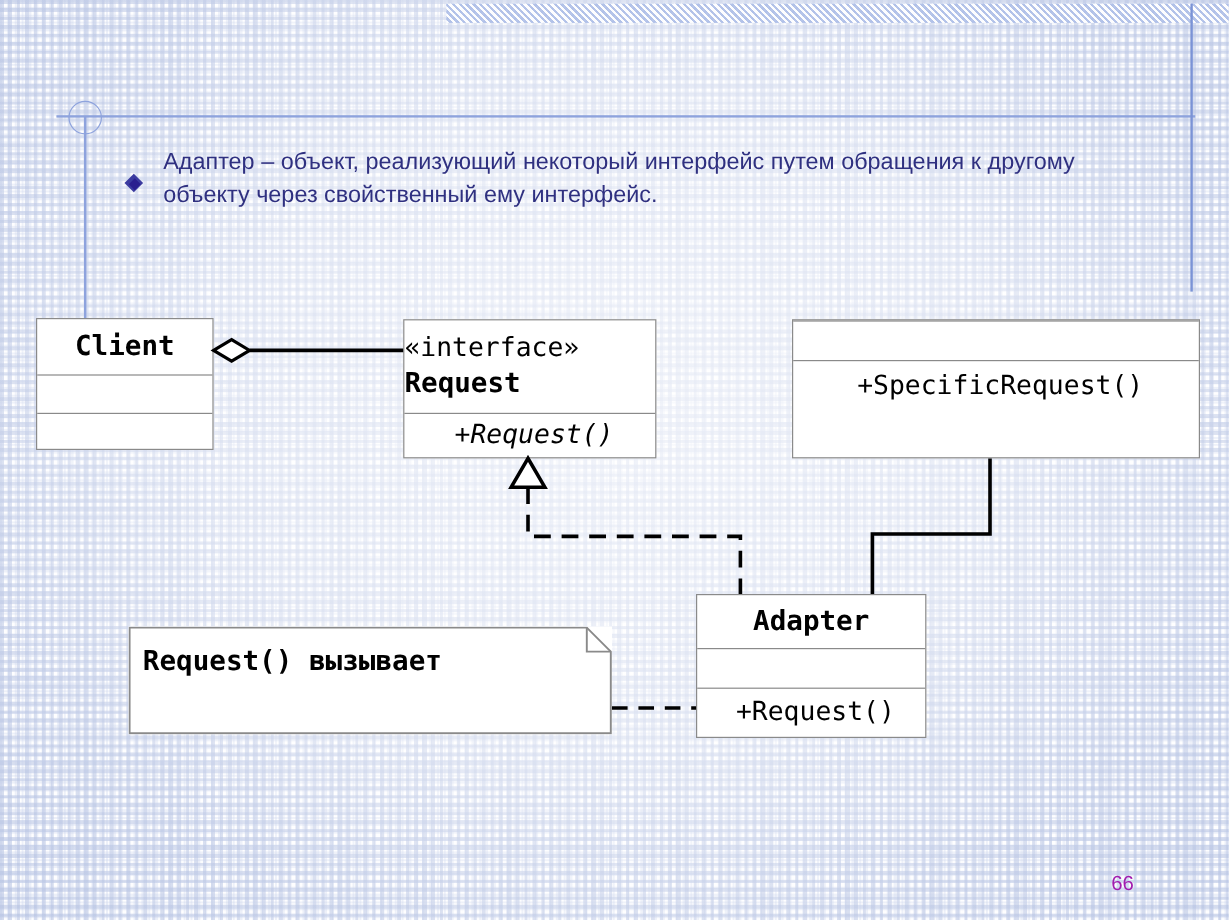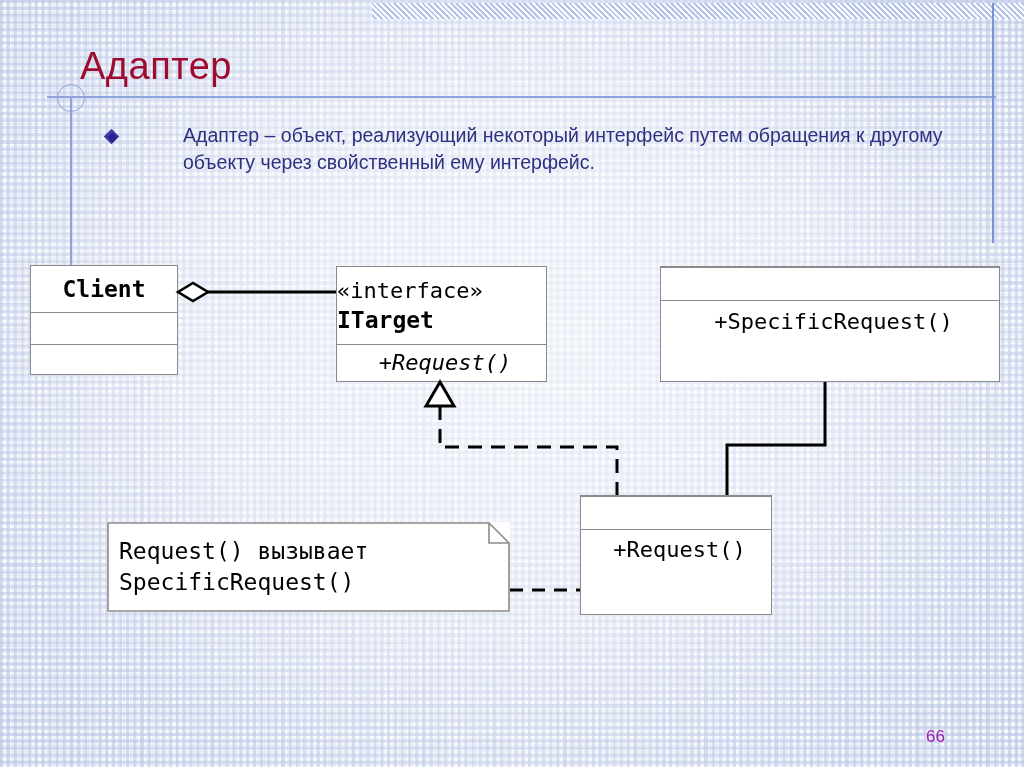--- a/index.html
+++ b/index.html
@@ -106,22 +106,21 @@
     letter-spacing: 0.5px;
     white-space: nowrap;
   }
 
   
   .bullet-row {
     position: absolute;
     left: 104px; top: 122px;
     width: 840px;
     display: flex;
-    align-items: flex-start;
-    gap: 47px;
+    align-items: center;
   }
   .bullet-marker {
     flex: 0 0 auto;
     margin-top: 7px;
     margin-right: 16px;
     width: 16px; height: 16px;
     position: relative;
   }
   .bullet-marker .outer {
     position: absolute;
@@ -202,20 +201,21 @@
     left: 0; top: 0;
     width: 100%; height: 100%;
   }
   .note-text {
     position: absolute;
     left: 12px; top: 14px;
     font-size: 23px;
     line-height: 31px;
     color: #000;
     white-space: pre;
+    font-weight: bold;
   }
 
   
   .conn-svg {
     position: absolute;
     left: 0; top: 0;
     width: 1024px; height: 767px;
     pointer-events: none;
   }
 
@@ -236,69 +236,70 @@
   <div class="grid-layer2"></div>
   <div class="grid-fade"></div>
 
   <div class="header-band"></div>
 
   <div class="title-rule"></div>
   <div class="vline-left"></div>
   <div class="vline-right"></div>
   <div class="title-circle"></div>
 
-  <div class="slide-title">Адаптер</div>
 
   <div class="bullet-row">
     <span class="bullet-marker">
       <span class="outer"></span>
         <span class="inner"></span>
     </span>
     <span class="bullet-text">Адаптер – объект, реализующий некоторый интерфейс путем обращения к другому объекту через свойственный ему интерфейс.</span>
   </div>
 
   <div class="uml-box" style="left:30px; top:265px; width:148px; height:110px;">
     <div class="uml-sect center" style="height:46px;">
       <span class="cls-name">Client</span>
     </div>
     <div class="uml-sect uml-divider" style="height:32px;"></div>
     <div class="uml-sect uml-divider" style="height:30px;"></div>
   </div>
 
   <div class="uml-box" style="left:336px; top:266px; width:211px; height:116px;">
     <div class="uml-sect namebox-two" style="height:77px;">
       <span class="cls-stereotype">«interface»</span>
-      <span class="cls-name" style="margin-top:4px;">ITarget</span>
+      <span class="cls-name" style="margin-top:4px;">Request</span>
     </div>
     <div class="uml-sect left uml-divider" style="height:36px;">
       <span class="cls-op abstract">+Request()</span>
     </div>
   </div>
 
   <div class="uml-box" style="left:660px; top:266px; width:340px; height:116px;">
     <div class="uml-sect uml-divider" style="height:33px;"></div>
     <div class="uml-sect left uml-divider" style="height:41px;">
       <span class="cls-op">+SpecificRequest()</span>
     </div>
   </div>
 
   <div class="uml-box" style="left:580px; top:495px; width:192px; height:120px;">
+    <div class="uml-sect center" style="height:44px;">
+      <span class="cls-name">Adapter</span>
+    </div>
     <div class="uml-sect uml-divider" style="height:33px;"></div>
     <div class="uml-sect left uml-divider" style="height:40px;">
       <span class="cls-op">+Request()</span>
     </div>
   </div>
 
   <div class="uml-note">
     <svg class="note-shape" viewBox="0 0 403 90" preserveAspectRatio="none">
       <path d="M1,1 L382,1 L402,21 L402,89 L1,89 Z" fill="#ffffff" stroke="#8a8a8a" stroke-width="1.6"></path>
       <path d="M382,1 L382,21 L402,21" fill="none" stroke="#8a8a8a" stroke-width="1.6"></path>
     </svg>
     <div class="note-text">Request() вызывает</div>
-    <div class="note-text" style="top:45px;">SpecificRequest()</div>
   </div>
 
   <svg class="conn-svg" viewBox="0 0 1024 767">
 
     <g>
       <line x1="208" y1="292" x2="336" y2="292" stroke="#000" stroke-width="3"></line>
       <polygon points="178,292 193,283 208,292 193,301" fill="#ffffff" stroke="#000" stroke-width="2.6"></polygon>
     </g>
 
     <g>

